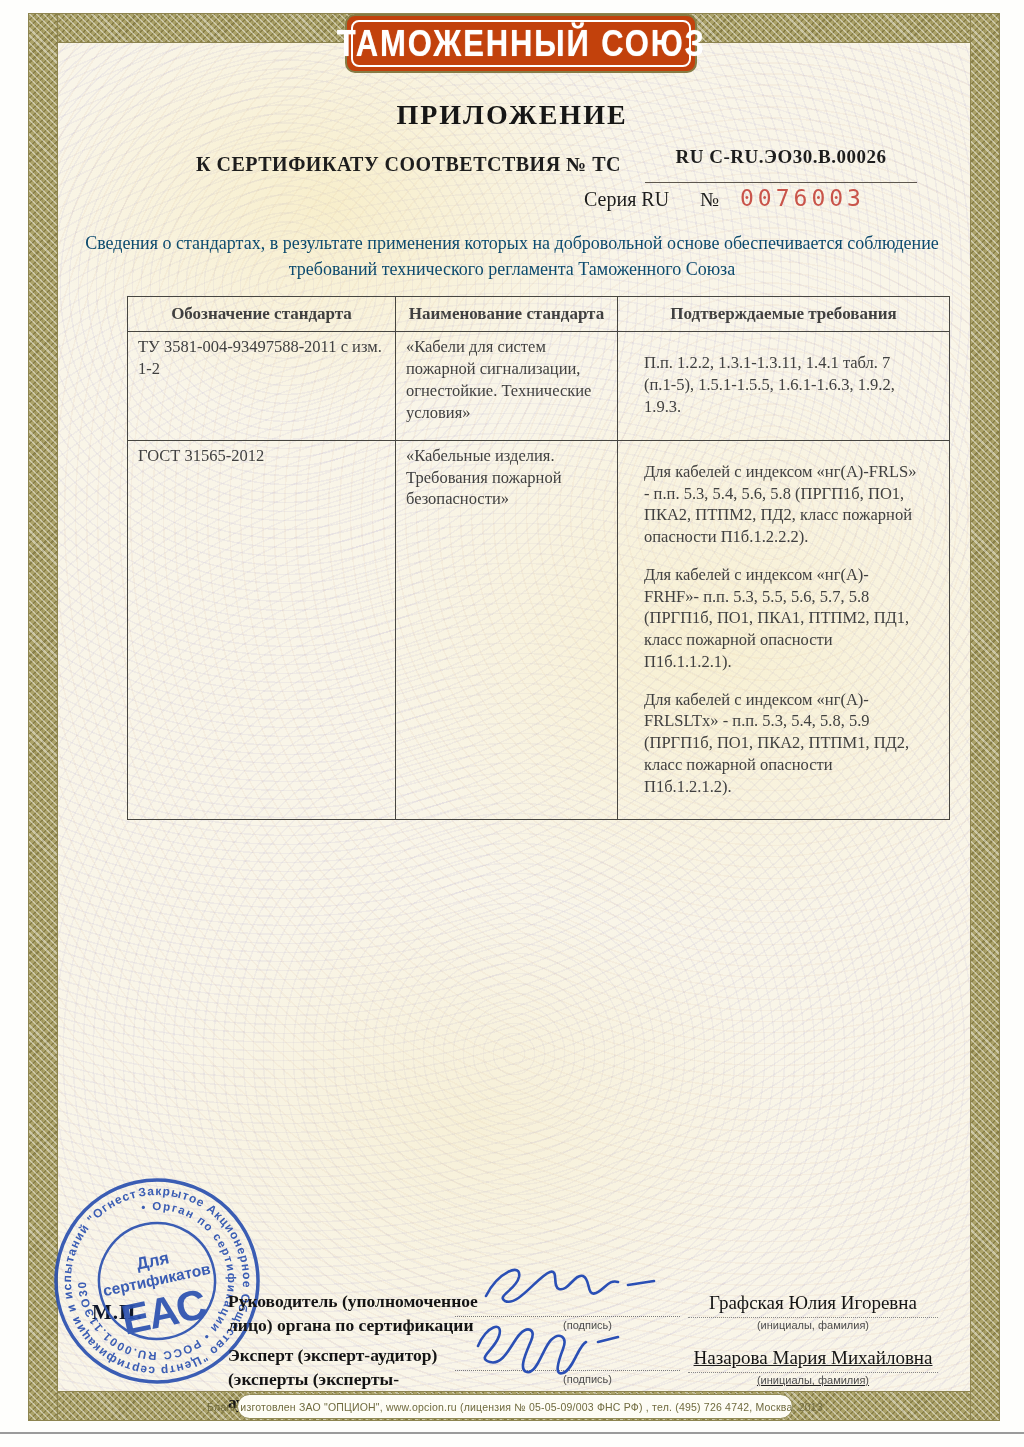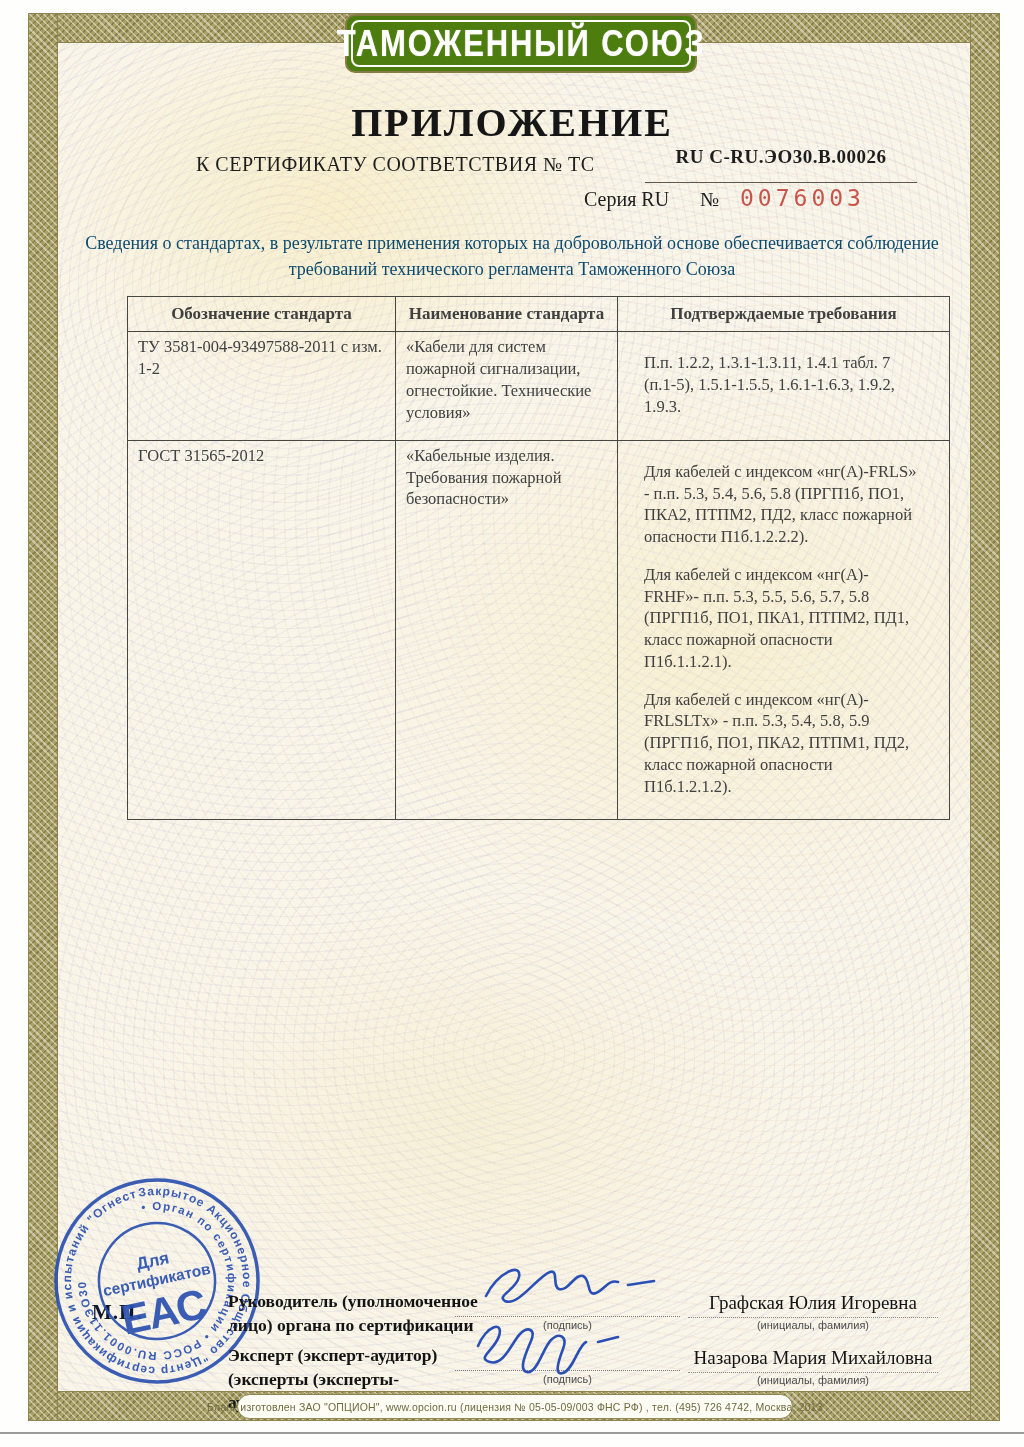--- a/index.html
+++ b/index.html
@@ -31,39 +31,39 @@
       radial-gradient(ellipse 420px 300px at 30% 12%, rgba(245,226,150,.35), transparent 70%),
       radial-gradient(ellipse 520px 400px at 72% 45%, rgba(244,228,160,.30), transparent 70%),
       radial-gradient(ellipse 460px 320px at 45% 80%, rgba(240,225,165,.25), transparent 70%),
       repeating-radial-gradient(circle at 25% 18%, rgba(138,128,198,.09) 0 1.5px, transparent 1.5px 9px),
       repeating-radial-gradient(circle at 78% 35%, rgba(198,148,118,.08) 0 1.5px, transparent 1.5px 11px),
       repeating-radial-gradient(circle at 50% 75%, rgba(138,128,198,.08) 0 1.5px, transparent 1.5px 10px);
   }
   
   .banner{
     position:absolute;left:345px;top:14px;width:352px;height:59px;z-index:6;
-    background:#4d7c0f;border:2px solid #857c45;border-radius:10px;box-sizing:border-box;
+    background:#c2410c;border:2px solid #857c45;border-radius:10px;box-sizing:border-box;
   }
   .banner-frame{
     position:absolute;inset:4px;border:2.5px solid #ffffff;border-radius:8px;
     display:flex;align-items:center;justify-content:center;
   }
   .banner-text{
     font-family:"Liberation Sans", sans-serif;font-weight:700;font-size:33px;
     letter-spacing:2px;color:#ffffff;white-space:nowrap;
     transform:scale(.94,1.12);text-shadow:0 0 1px rgba(255,255,255,.6);
   }
   
   .doc-title{
     position:absolute;left:0;top:99px;width:1024px;z-index:5;text-align:center;
-    font-weight:700;font-size:40px;letter-spacing:2px;color:#161616;
+    font-weight:700;font-size:28px;letter-spacing:2px;color:#161616;
   }
   .subtitle-label{
     position:absolute;left:196px;top:153px;z-index:5;
-    font-weight:400;font-size:20px;letter-spacing:.5px;
+    font-weight:700;font-size:20px;letter-spacing:.5px;
   }
   .cert-number{
     position:absolute;left:645px;top:146px;width:272px;z-index:5;text-align:center;
     font-weight:700;font-size:19px;letter-spacing:.5px;
     border-bottom:1.5px solid #5d574e;padding-bottom:14px;
   }
   .series-label{position:absolute;left:584px;top:188px;z-index:5;font-size:20px;}
   .number-sign{position:absolute;left:700px;top:188px;z-index:5;font-size:20px;}
   .form-number{
     position:absolute;left:740px;top:185px;z-index:5;
@@ -102,30 +102,30 @@
   .role-1{top:1290px;}
   .role-2{top:1344px;}
   .sign-line{
     position:absolute;left:455px;width:225px;z-index:6;
     border-bottom:1.5px dotted #7c7c7c;height:20px;
   }
   .sign-line-1{top:1296px;}
   .sign-line-2{top:1350px;}
   .sign-caption{
     position:absolute;left:455px;width:225px;z-index:6;text-align:center;
-    font-family:"Liberation Sans", sans-serif;font-size:11px;color:#4c4c4c;
+    font-family:"Liberation Sans", sans-serif;font-size:11px;color:#4c4c4c;padding-left:20px;
   }
   .sign-caption-1{top:1319px;}
   .sign-caption-2{top:1373px;}
   .signature-svg{position:absolute;z-index:9;}
   .signature-1{left:478px;top:1256px;}
   .signature-2{left:466px;top:1312px;}
   .name-block{position:absolute;left:688px;width:250px;z-index:8;text-align:center;}
   .name-block-1{top:1292px;}
-  .name-block-2{top:1347px;}
+  .name-block-2{top:1347px;text-decoration:underline;}
   .person-name{
     font-size:19px;color:#141414;border-bottom:1.5px dotted #8a8a8a;
     padding-bottom:3px;white-space:nowrap;
   }
   .name-caption{
     font-family:"Liberation Sans", sans-serif;font-size:11px;color:#4c4c4c;padding-top:1px;
   }
   
   .footer-pill{
     position:absolute;left:237px;top:1394px;width:556px;height:25px;z-index:8;

